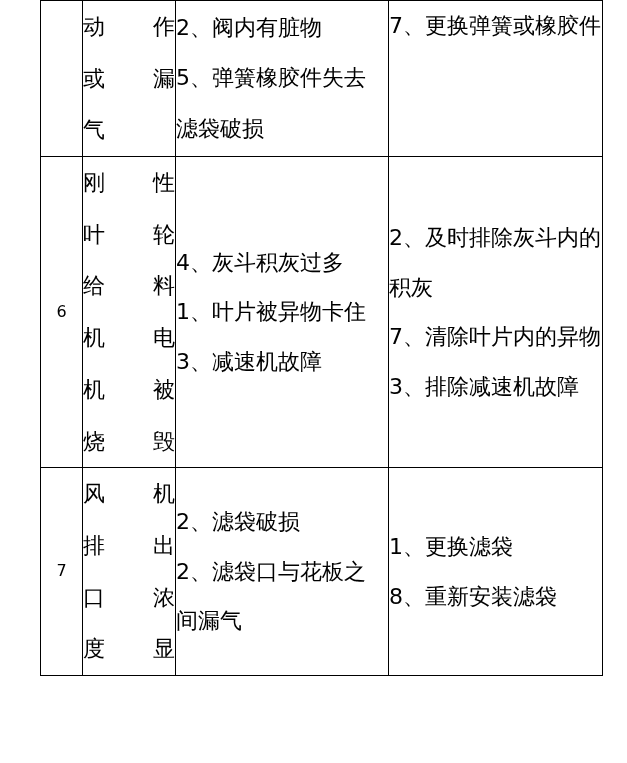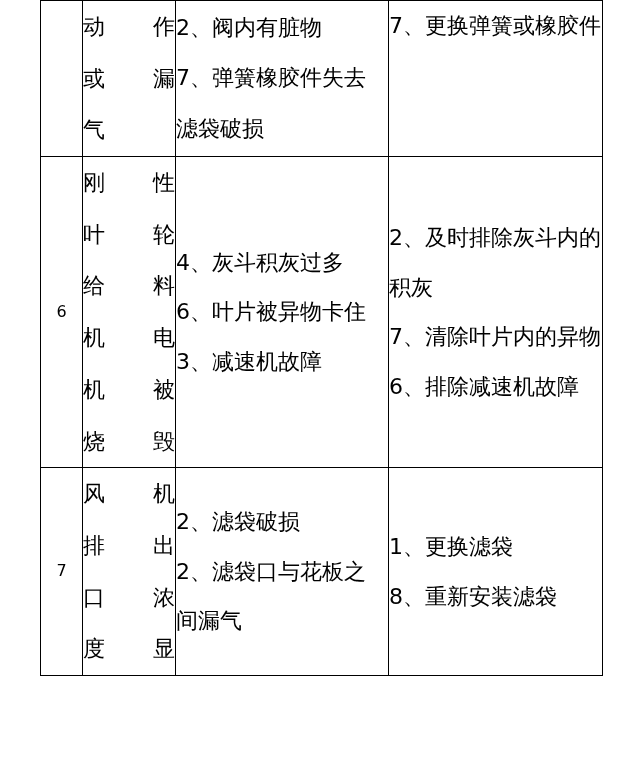--- a/index.html
+++ b/index.html
@@ -86,21 +86,21 @@
         <td class="cell-no">
           <span></span>
         </td>
         <td class="cell-sym">
           <span class="ln">动 作</span>
           <span class="ln">或 漏</span>
           <span class="ln">气</span>
         </td>
         <td class="cell-list">
           <span class="ln">2、阀内有脏物</span>
-          <span class="ln">7、弹簧橡胶件失去</span>
+          <span class="ln">5、弹簧橡胶件失去</span>
           <span class="ln">滤袋破损</span>
         </td>
         <td class="cell-list" style="vertical-align:top;">
           <span class="ln">7、更换弹簧或橡胶件</span>
         </td>
       </tr>
 
       <tr>
         <td class="cell-no">
           <span>6</span>
@@ -108,28 +108,28 @@
         <td class="cell-sym">
           <span class="ln">刚 性</span>
           <span class="ln">叶 轮</span>
           <span class="ln">给 料</span>
           <span class="ln">机 电</span>
           <span class="ln">机 被</span>
           <span class="ln">烧毁</span>
         </td>
         <td class="cell-list">
           <span class="ln">4、灰斗积灰过多</span>
-          <span class="ln">6、叶片被异物卡住</span>
+          <span class="ln">1、叶片被异物卡住</span>
           <span class="ln">3、减速机故障</span>
         </td>
         <td class="cell-list">
           <span class="ln">2、及时排除灰斗内的</span>
           <span class="ln">积灰</span>
           <span class="ln">7、清除叶片内的异物</span>
-          <span class="ln">6、排除减速机故障</span>
+          <span class="ln">3、排除减速机故障</span>
         </td>
       </tr>
 
       <tr>
         <td class="cell-no">
           <span>7</span>
         </td>
         <td class="cell-sym">
           <span class="ln">风 机</span>
           <span class="ln">排 出</span>

